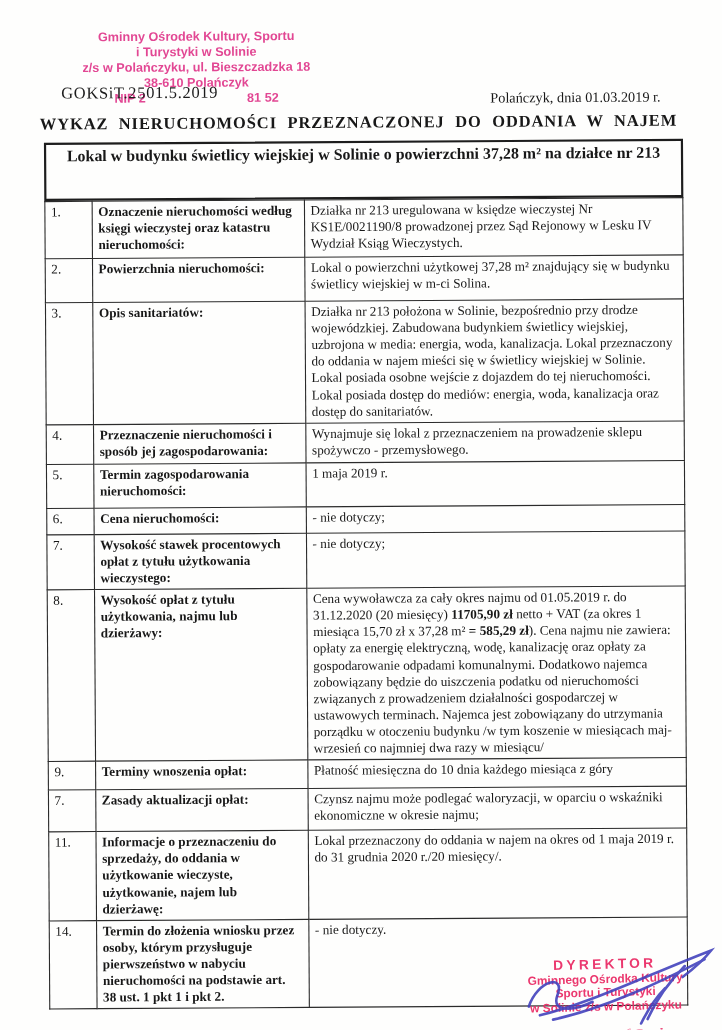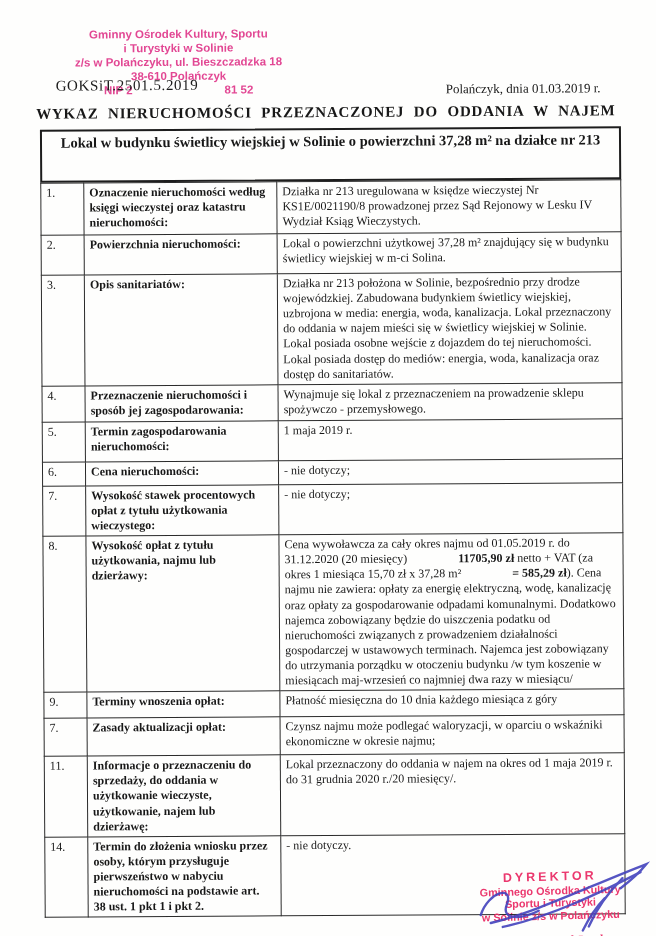--- a/index.html
+++ b/index.html
@@ -46,21 +46,21 @@
   }
   table.listing td{
     border:1.6px solid #2b2b2b;
     vertical-align:top;
     padding:2px 7px 2px 5px;
     font-size:12px;line-height:1.26;
   }
   td.num{width:30px;padding-left:4px;}
   td.label{width:180px;font-weight:700;}
   td.value{}
-  td.value b{font-weight:700;margin-left:48px;}
+  td.value b{font-weight:700;}
   
   .dir-stamp{
     position:absolute;left:448px;top:872px;width:200px;
     text-align:center;
     font-family:"Liberation Sans", sans-serif;
     color:var(--stamp-bottom-color,#ea2e67);
     transform:rotate(-1.2deg);
     line-height:12.5px;font-size:10.8px;font-weight:700;
     opacity:.95;
   }

